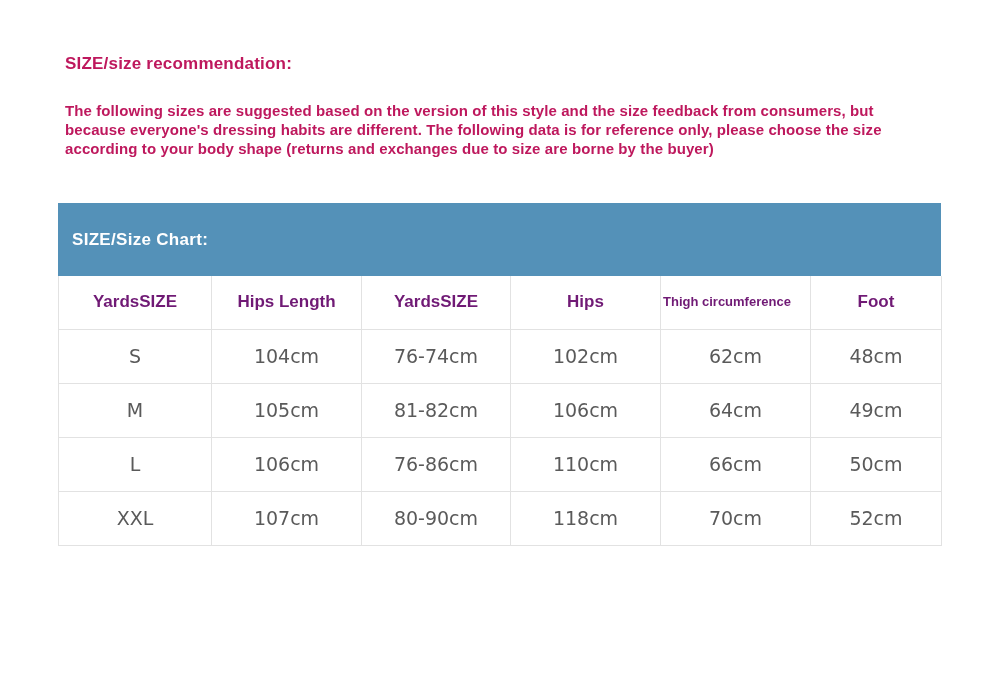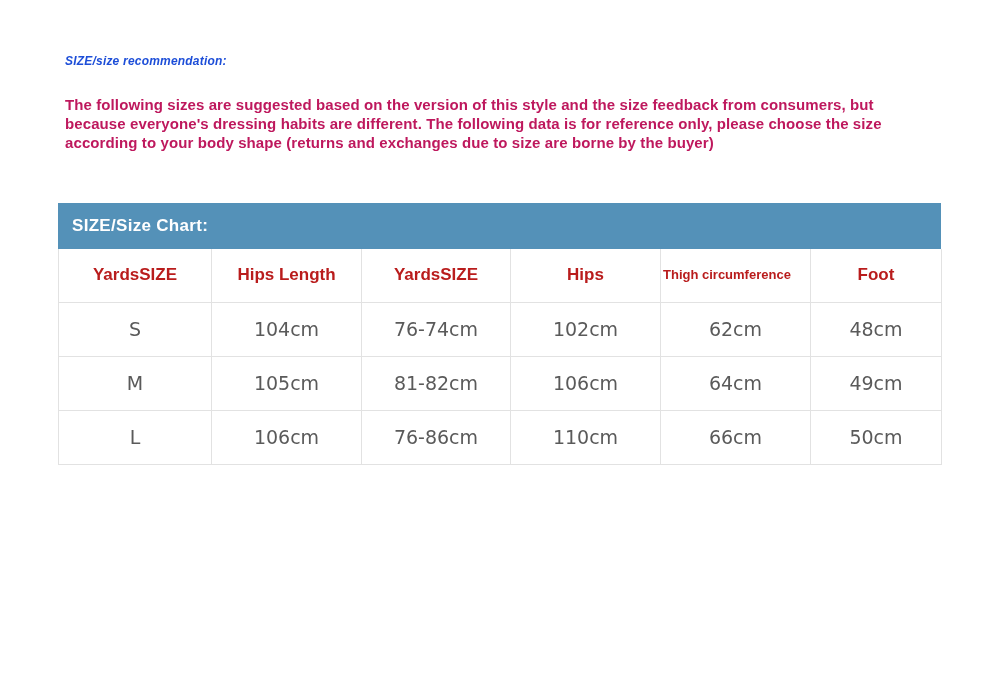--- a/index.html
+++ b/index.html
@@ -8,43 +8,42 @@
     width: 1000px;
     height: 674px;
     position: relative;
     font-family: "Liberation Sans", sans-serif;
     overflow: hidden;
   }
   .content {
     padding: 54px 65px 0 65px;
   }
   .page-heading {
-    font-size: 12px;
+    font-size: 17px;
     font-weight: bold;
-    color: #1d4ed8;
+    color: #be185d;
     letter-spacing: 0.2px;
-    font-style: italic;
   }
   .page-paragraph {
     margin-top: 27px;
     font-size: 15px;
     font-weight: bold;
     color: #be185d;
     line-height: 19px;
     max-width: 872px;
     letter-spacing: 0.1px;
   }
   .chart-section {
     position: absolute;
     left: 58px;
     top: 203px;
     width: 883px;
   }
   .chart-title-bar {
-    height: 46px;
+    height: 73px;
     background: #5491b8; 
     display: flex;
     align-items: center;
     padding-left: 14px;
   }
   .chart-title {
     color: #ffffff;
     font-size: 17px;
     font-weight: bold;
     letter-spacing: 0.3px;
@@ -60,21 +59,21 @@
     border: 1px solid #e2e2e2;
     text-align: center;
     vertical-align: middle;
     overflow: hidden;
   }
   table.size-table th {
     border-top: 0;
     height: 53px;
     font-size: 17px;
     font-weight: bold;
-    color: #b91c1c;
+    color: #701a75;
     font-family: "Liberation Sans", sans-serif;
   }
   table.size-table th.small-header {
     font-size: 13px;
     text-align: left;
     padding-left: 2px;
     padding-right: 6px;
     line-height: 16px;
   }
   table.size-table td {
@@ -134,15 +133,23 @@
           <td>49cm</td>
         </tr>
         <tr>
           <td>L</td>
           <td>106cm</td>
           <td>76-86cm</td>
           <td>110cm</td>
           <td>66cm</td>
           <td>50cm</td>
         </tr>
+        <tr>
+          <td>XXL</td>
+          <td>107cm</td>
+          <td>80-90cm</td>
+          <td>118cm</td>
+          <td>70cm</td>
+          <td>52cm</td>
+        </tr>
       </tbody>
   </table>
 </div>
 
 </body></html>

